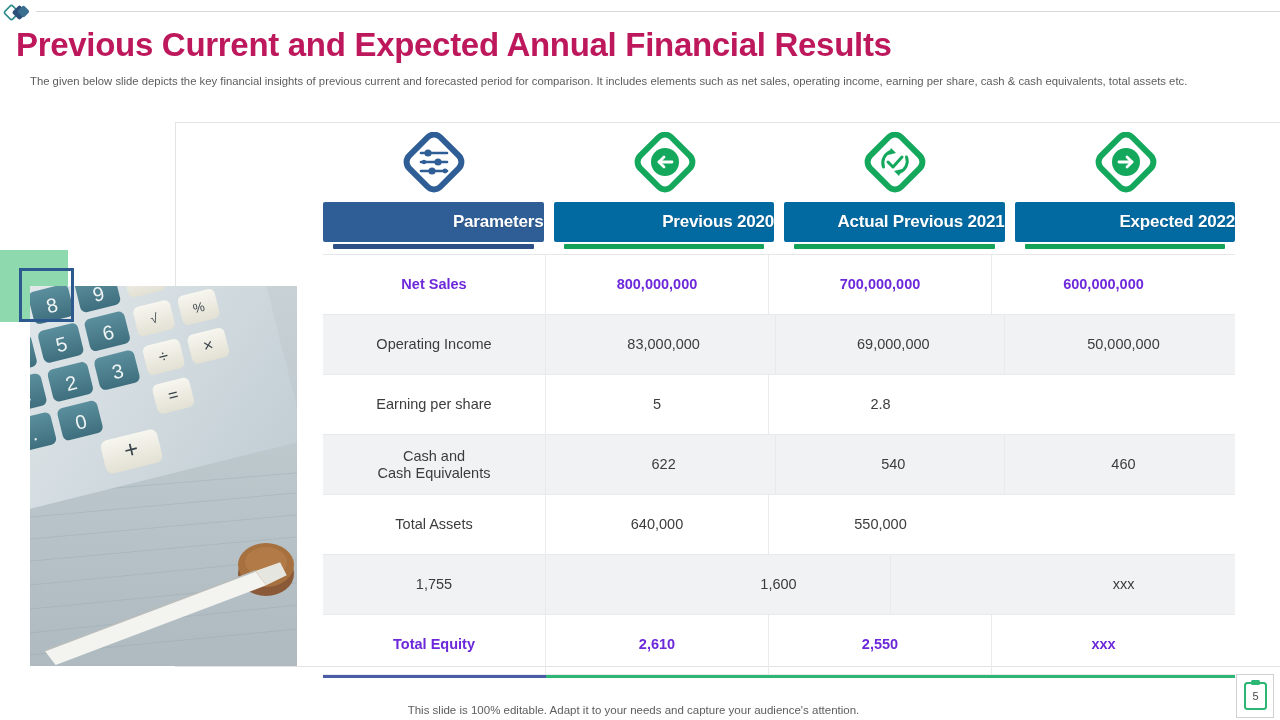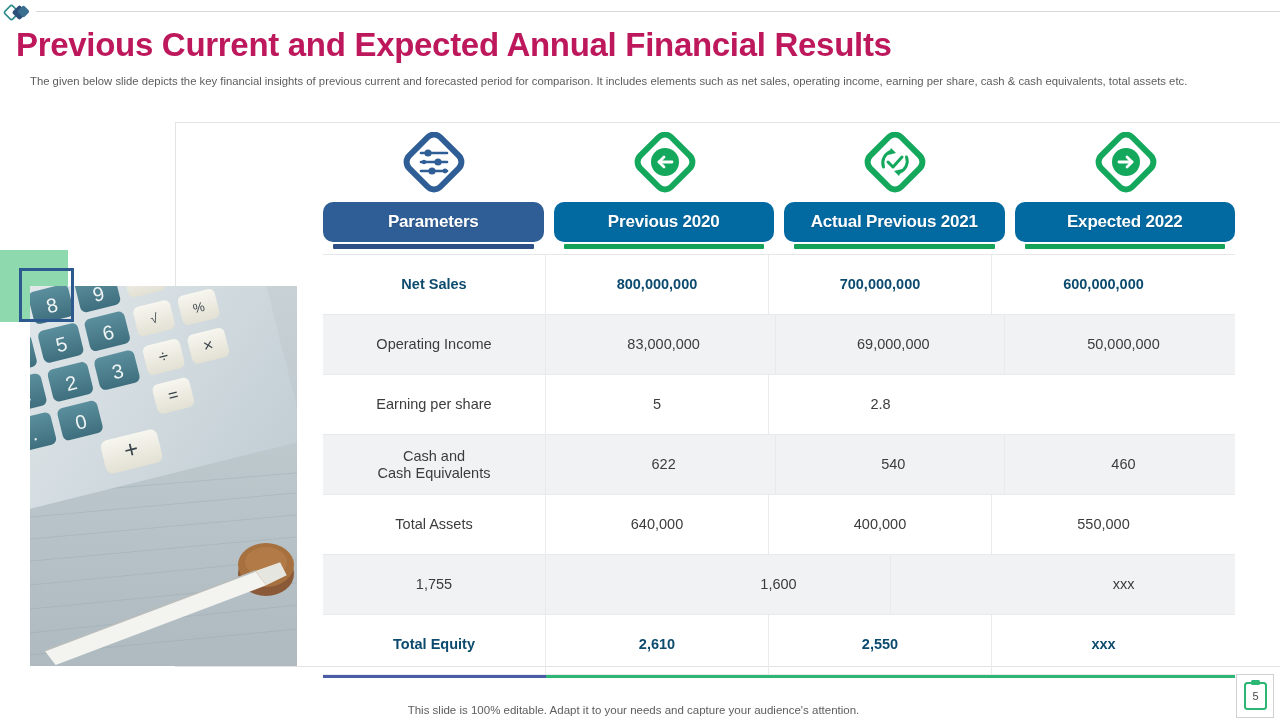--- a/index.html
+++ b/index.html
@@ -31,22 +31,22 @@
   .blue-outline{position:absolute;left:19px;top:268px;width:55px;height:54px;border:3px solid #2c5a8e;box-sizing:border-box;z-index:4;}
   .photo{
     position:absolute;left:30px;top:286px;width:267px;height:380px;overflow:hidden;
     background:#b9c6cb;z-index:3;
   }
   .photo svg{display:block;}
   
   .table{position:absolute;left:323px;top:202px;width:912px;}
   .hdr-row{display:flex;gap:10px;position:relative;}
   .hdr{
-    position:relative;width:223px;height:40px;border-radius:10px;
-    display:flex;align-items:center;justify-content:center;
+    position:relative;width:223px;height:40px;border-radius:2px;
+    display:flex;align-items:center;justify-content:flex-end;
     color:#ffffff;font-size:17px;font-weight:bold;letter-spacing:-0.2px;
     text-shadow:0 1px 1px rgba(0,0,0,.18);
   }
   .hdr.blue{background:#2f5e96;}
   .hdr.green{background:#0369a1;}
   .hdr-accent{position:absolute;left:10px;right:10px;bottom:-7px;height:5px;border-radius:1px;}
   .hdr.blue .hdr-accent{background:#2c4f85;}
   .hdr.green .hdr-accent{background:#13a257;}
   .hdr-icon{
     position:absolute;left:50%;transform:translateX(-50%);bottom:38px;
@@ -55,21 +55,21 @@
   .grid{margin-top:12px;border-top:1px solid #e6e7e9;}
   .row{display:flex;border-bottom:1px solid #e9eaec;}
   .row.alt{background:#f1f2f3;justify-content:space-between;}
   .cell{
     width:223px;box-sizing:border-box;height:59px;
     display:flex;align-items:center;justify-content:center;text-align:center;
     font-size:14.5px;color:#3c3c3c;line-height:17px;
     border-right:1px solid #e9eaec;
   }
   .cell:last-child{border-right:none;}
-  .row.strong .cell{font-weight:bold;color:#0c4a6e;}
+  .row.strong .cell{font-weight:bold;color:#6d28d9;}
   .foot-accents{display:flex;}
   .foot-accents div{height:3px;}
   .fa-blue{width:223px;background:#4a5ba8;}
   .fa-green{flex:1;background:#2bb673;}
   
   .footer-note{
     position:absolute;left:0;right:13px;top:704px;text-align:center;
     font-size:11.5px;color:#5d5d5d;
   }
   .slidenum-box{
@@ -300,21 +300,20 @@
       </div>
       <div class="row alt">
         <div class="cell">Cash and<br>Cash Equivalents</div>
         <div class="cell">622</div>
         <div class="cell">540</div>
         <div class="cell">460</div>
       </div>
       <div class="row">
         <div class="cell">Total Assets</div>
         <div class="cell">640,000</div>
-        <div class="cell">400,000</div>
         <div class="cell">550,000</div>
       </div>
       <div class="row alt">
         <div class="cell">1,755</div>
         <div class="cell">1,600</div>
         <div class="cell">xxx</div>
       </div>
       <div class="row strong">
         <div class="cell">Total Equity</div>
         <div class="cell">2,610</div>

